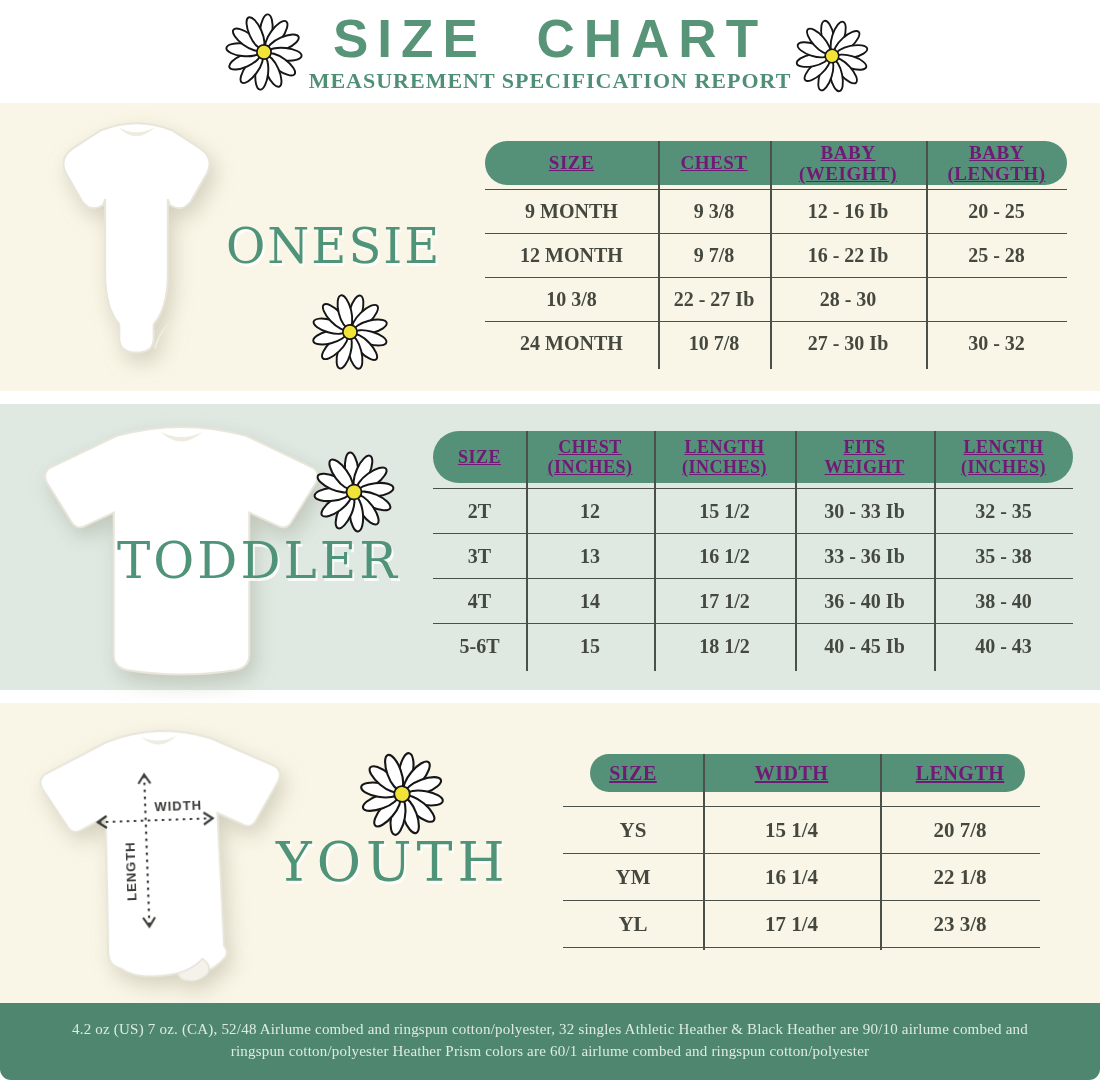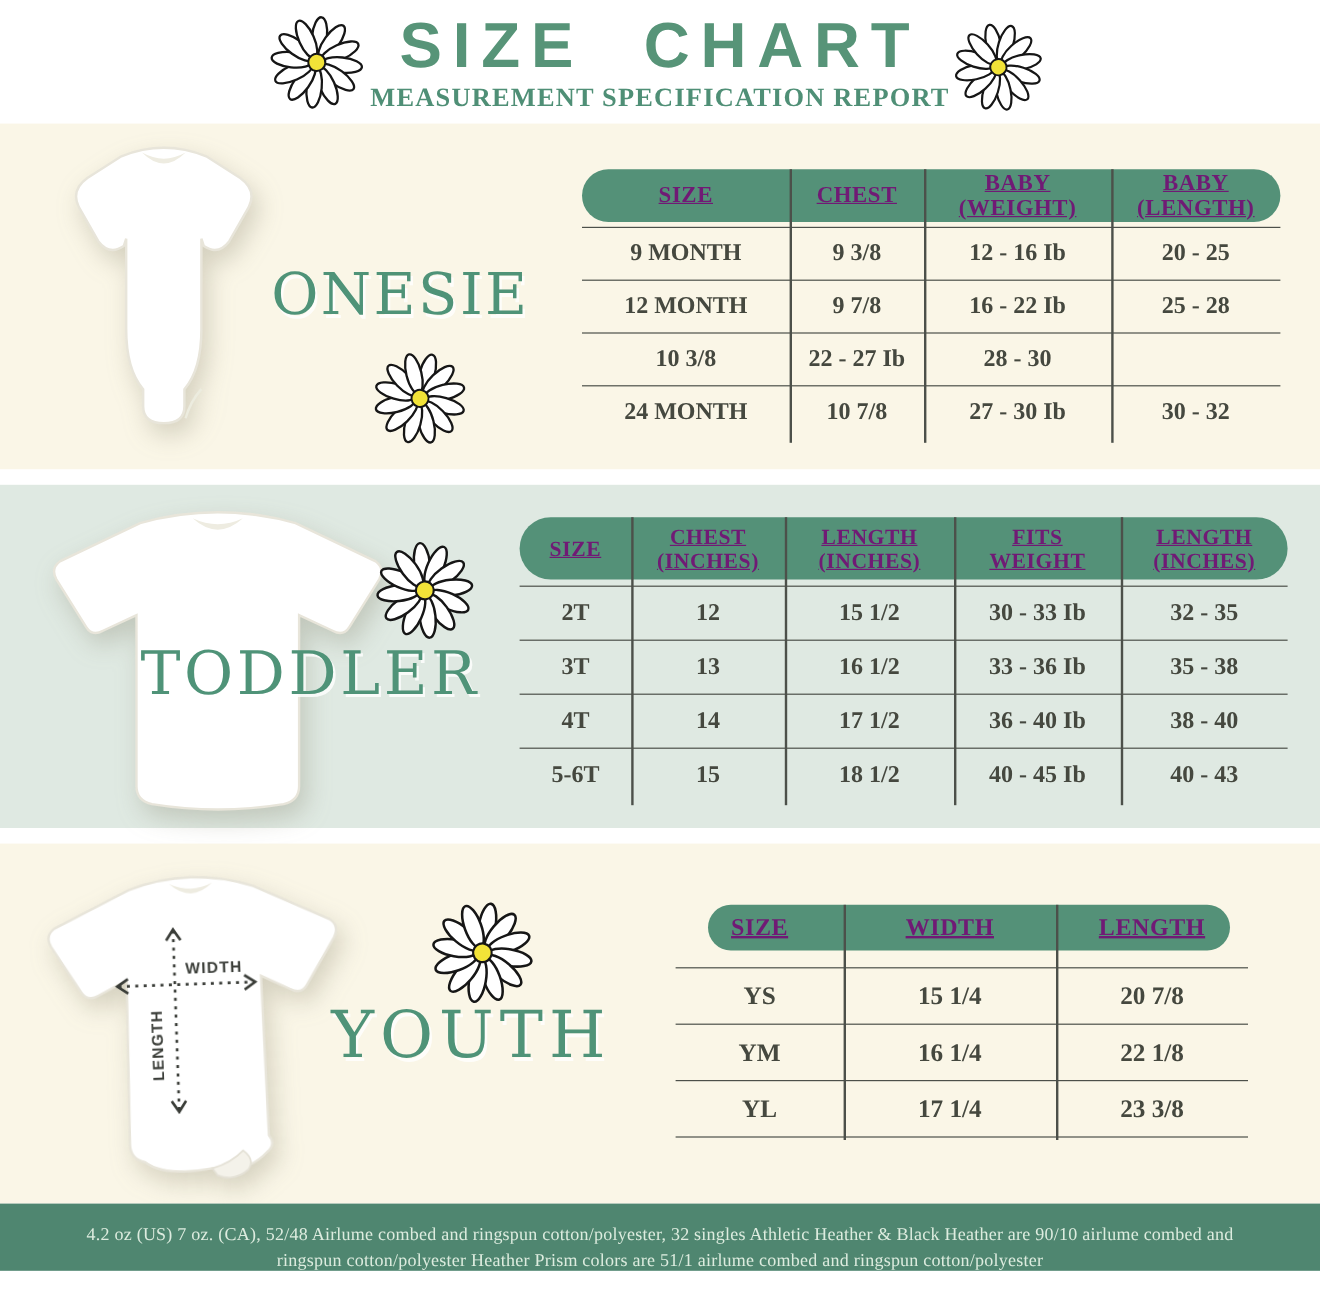--- a/index.html
+++ b/index.html
@@ -8,21 +8,21 @@
   
   .top-header{position:absolute;left:0;top:0;width:1100px;height:103px;background:#ffffff;text-align:center;}
   .main-title{margin:0;padding-top:12px;font-family:"Liberation Sans",sans-serif;font-weight:bold;
               font-size:53px;line-height:1;letter-spacing:9px;word-spacing:26px;color:#579478;}
   .sub-title{margin-top:3px;font-weight:bold;font-size:22px;letter-spacing:1px;color:#4f8f76;}
   
   .band{position:absolute;left:0;width:1100px;}
   .band-onesie{top:103px;height:288px;background:#faf6e7;}
   .band-toddler{top:404px;height:286px;background:#dfe9e2;}
   .band-youth{top:703px;height:300px;background:#faf6e7;}
-  .page-footer{position:absolute;left:0;top:1003px;width:1100px;height:56px;background:#4f8670;
+  .page-footer{position:absolute;left:0;top:1003px;width:1100px;height:77px;background:#4f8670;
                color:#ddecdf;font-size:15px;text-align:center;}
   .page-footer .ft{padding-top:15px;line-height:22px;letter-spacing:.2px;}
   
   .sec-title{position:absolute;font-family:"DejaVu Serif","Liberation Serif",serif;font-weight:normal;
              color:#4f9378;text-shadow:2px 3px 0 rgba(255,255,255,.8);line-height:1;}
   .st-onesie{left:226px;top:222px;font-size:48px;letter-spacing:2px;}
   .st-toddler{left:106px;top:536px;font-size:50px;letter-spacing:3px;margin-left:11px;}
   .st-youth{left:276px;top:836px;font-size:54px;letter-spacing:5px;}
   
   .daisy{position:absolute;}
@@ -267,17 +267,17 @@
         <div class="cell">23 3/8</div>
       </div>
     </div>
     <i class="vline" style="left:140px;height:196px"></i>
     <i class="vline" style="left:317px;height:196px"></i>
   </div>
 
   <div class="page-footer">
     <div class="ft">
       <div>4.2 oz (US) 7 oz. (CA), 52/48 Airlume combed and ringspun cotton/polyester, 32 singles Athletic Heather &amp; Black Heather are 90/10 airlume combed and</div>
-      <div>ringspun cotton/polyester Heather Prism colors are 51/1 airlume combed and ringspun cotton/polyester</div>
+      <div>ringspun cotton/polyester Heather Prism colors are 60/1 airlume combed and ringspun cotton/polyester</div>
     </div>
   </div>
 
 </div>
 
 </body></html>

